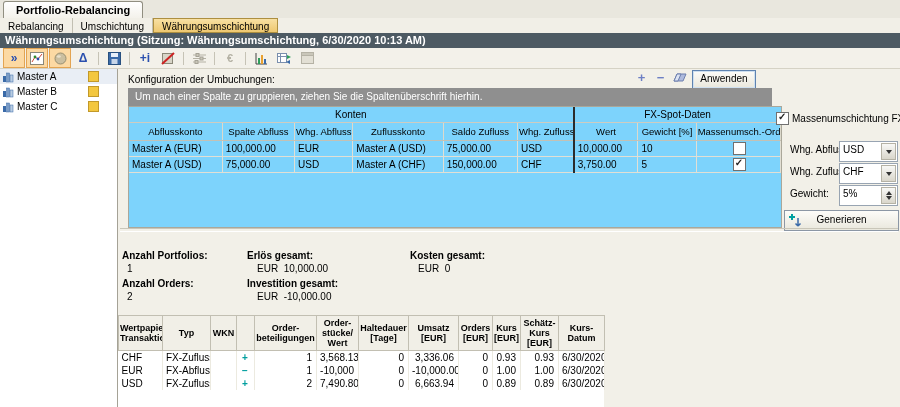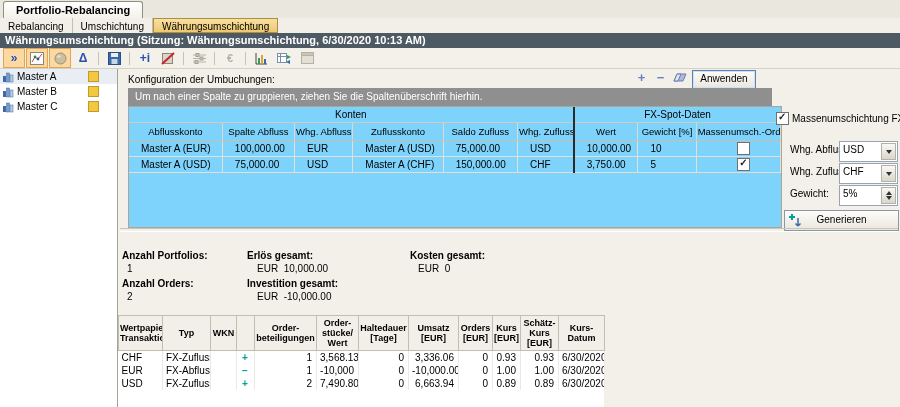--- a/index.html
+++ b/index.html
@@ -43,21 +43,21 @@
   .btn{border:1px solid #8c97a5;background:linear-gradient(#fdfcf9,#e9e7dc);text-align:center;font-size:10px;}
   .btn.apply{position:absolute;left:574px;top:1px;width:62px;height:17px;line-height:15px;border:1px solid #5f83b0;box-shadow:inset 0 0 0 1px #cfe0f0;}
   .groupbar{position:absolute;left:10px;top:19px;width:637px;height:18px;background:#8f8f8f;color:#fff;
             line-height:18px;padding-left:7px;overflow:hidden;white-space:nowrap;}
 
   .cfgwrap{position:absolute;left:10px;top:37px;width:652px;height:120px;background:#7dd3fc;border:1px solid #aaa79a;overflow:hidden;}
   table.cfg{width:100%;border-collapse:collapse;table-layout:fixed;font-size:10px;}
   table.cfg th{font-weight:normal;text-align:center;overflow:hidden;white-space:nowrap;}
   table.cfg tr.grp th{height:13px;border-bottom:1px solid #cfccc0;}
   table.cfg tr.hdr th{height:15px;font-size:9.5px;border-bottom:1px solid #c4c1b4;border-right:1px solid #dcd9cc;}
-  table.cfg td{height:13px;padding-left:12px;border-bottom:1px solid #e2dfd4;border-right:1px solid #e2dfd4;
+  table.cfg td{height:13px;padding-left:3px;border-bottom:1px solid #e2dfd4;border-right:1px solid #e2dfd4;
                overflow:hidden;white-space:nowrap;}
   table.cfg .thick{border-left:2px solid #2b2b2b;}
   td.cbcell{text-align:center;padding-left:0;}
   .checkbox{display:inline-block;width:11px;height:11px;border:1px solid #707070;background:#fff;position:relative;vertical-align:middle;}
   .checkbox[data-checked="true"]::after{content:"✓";position:absolute;left:1px;top:-2px;font-size:10px;font-weight:bold;color:#222;}
 
   
   .side-check{position:absolute;left:658px;top:43px;display:flex;align-items:center;gap:3px;white-space:nowrap;}
   .sidefield{position:absolute;left:672px;width:112px;height:17px;}
   .sidefield .lbl{position:absolute;left:0;top:3px;}

